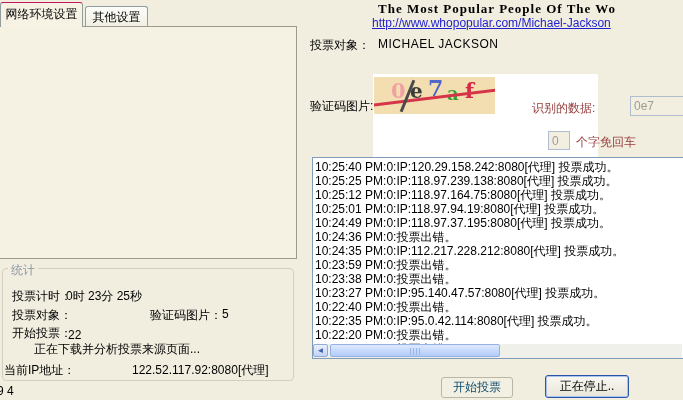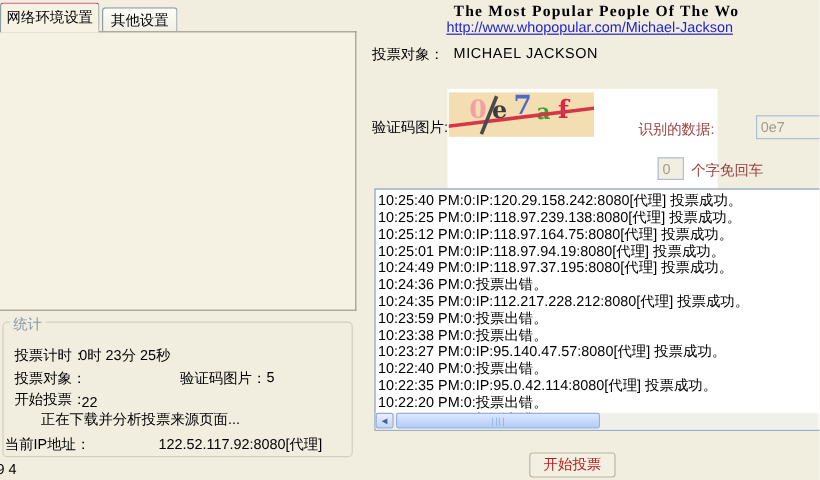--- a/index.html
+++ b/index.html
@@ -126,21 +126,21 @@
     width:10px; height:7px;
     background:repeating-linear-gradient(90deg,#98b8ec 0 1px,transparent 1px 3px);
   }
 
   
   .btn {
     position:absolute; box-sizing:border-box; text-align:center; border-radius:3px;
   }
   .btn-start {
     left:441px; top:377px; width:72px; height:21px; line-height:19px;
-    border:1px solid #b9b6a5; background:#f2f0e2; color:#b91c1c;
+    border:1px solid #b9b6a5; background:#f2f0e2; color:#0c4a6e;
   }
   .btn-stop {
     left:545px; top:375px; width:84px; height:23px; line-height:21px;
     border:1px solid #2b54a8; background:linear-gradient(#f8f7f2,#e9e7d9);
     box-shadow:inset 0 0 0 1px #aac4ee; color:#000;
   }
 </style>
 </head>
 <body>
 
@@ -243,14 +243,15 @@
     <div class="log-line">10:22:20 PM:0:投票出错。</div>
     <div class="log-line">10:21:59 PM:0:投票出错。</div>
   </div>
 
   <div class="hscroll">
     <div class="scroll-btn">◄</div>
     <div class="scroll-thumb"></div>
   </div>
 
   <div class="btn btn-start">开始投票</div>
+  <div class="btn btn-stop">正在停止..</div>
 
 </div>
 
 </body></html>

